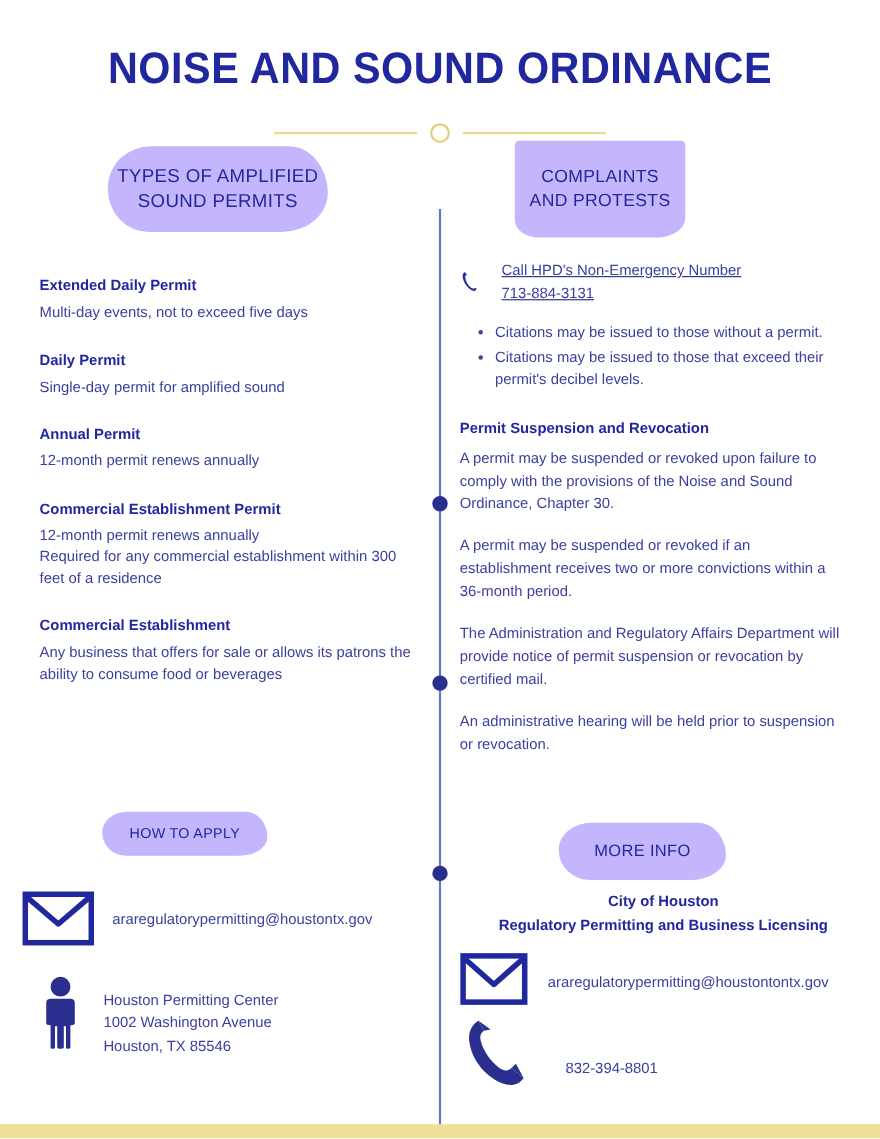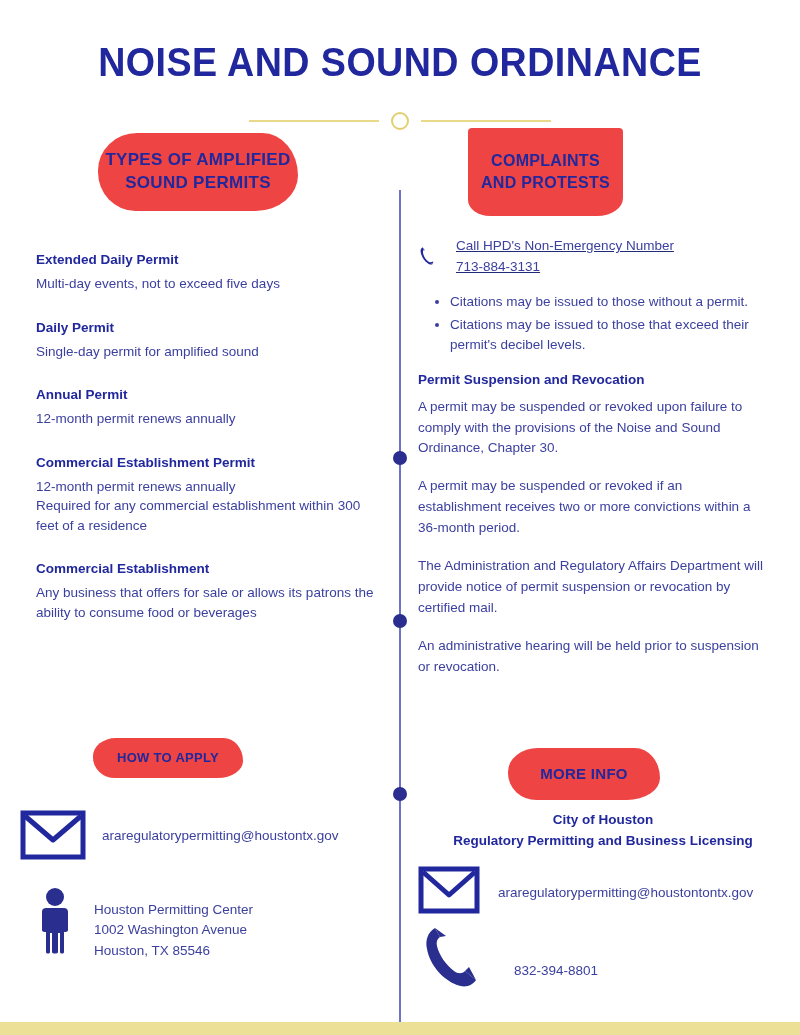--- a/index.html
+++ b/index.html
@@ -79,26 +79,26 @@
     border-radius: 50%;
     background: #2a2f8f;
   }
   .tl-dot.d1 { top: 451px; }
   .tl-dot.d2 { top: 614px; }
   .tl-dot.d3 { top: 787px; }
 
   
   .blob {
     position: absolute;
-    background: #ef4444;
+    background: #c4b5fd;
     display: flex;
     align-items: center;
     justify-content: center;
     text-align: center;
-    font-weight: bold;
+    font-weight: normal;
     color: #21279c;
     line-height: 1.35;
   }
   .blob-left-types {
     left: 98px;
     top: 133px;
     width: 200px;
     height: 78px;
     border-radius: 46px 42px 50px 44px / 44px 50px 42px 46px;
     font-size: 17px;
@@ -167,21 +167,21 @@
     margin-bottom: 14px;
     text-decoration: underline;
   }
   .callrow .calltext {
     font-size: 13.5px;
     color: #3b3f9e;
     line-height: 1.55;
     padding-top: 2px;
   }
   ul.citations {
-    margin: 0 0 16px 0;
+    margin: 0 0 26px 0;
     padding-left: 32px;
     font-size: 13.5px;
     color: #3b3f9e;
     line-height: 1.5;
   }
   ul.citations li { margin-bottom: 3px; }
 
   .susp-title {
     font-size: 13.5px;
     font-weight: bold;

